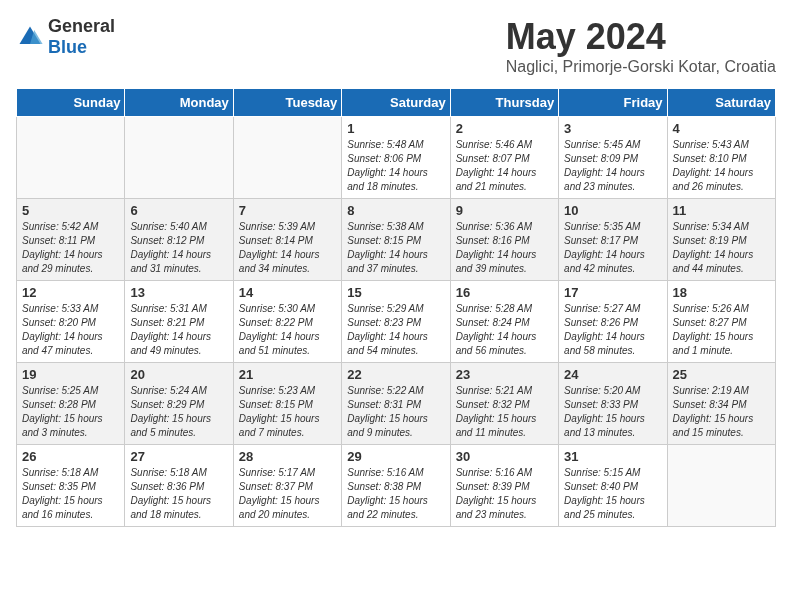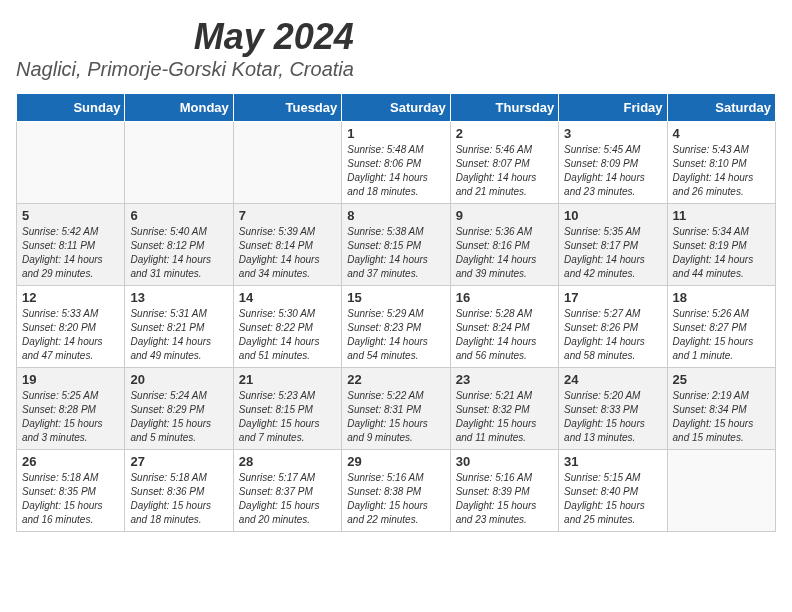--- a/index.html
+++ b/index.html
@@ -20,23 +20,23 @@
       display: flex;
       align-items: center;
       gap: 4px;
     }
     .logo-text-general { font-size: 18px; font-weight: bold; color: #333; }
     .logo-text-blue { font-size: 18px; font-weight: bold; color: #1a6bb5; }
     .logo-icon {
       width: 28px;
       height: 28px;
     }
-    .title-block { text-align: right; font-style: italic; }
+    .title-block { text-align: left; }
     .main-title { font-size: 36px; font-weight: bold; color: #333; }
-    .sub-title { font-size: 20px; color: #555; }
+    .sub-title { font-size: 16px; color: #555; }
     .calendar { width: 100%; border-collapse: collapse; }
     .calendar th {
       background: #1a6bb5;
       color: #fff;
       text-align: right;
       padding: 6px 4px;
       font-size: 13px;
       border: 1px solid #fff;
     }
     .calendar td {
@@ -50,20 +50,30 @@
     }
     .calendar td.empty { background: #f9f9f9; }
     .day-number { font-size: 13px; font-weight: bold; margin-bottom: 2px; }
     .day-info { font-size: 10px; line-height: 1.4; color: #333; font-style: italic; }
     .row-alt td { background: #f2f2f2; }
   </style>
 </head>
 <body>
 
 <div class="header">
+  <div class="logo">
+    <svg class="logo-icon" viewBox="0 0 40 40">
+      <polygon points="20,5 35,30 5,30" fill="#1a6bb5"></polygon>
+      <polygon points="26,10 38,30 20,30" fill="#4a9fd4" opacity="0.7"></polygon>
+    </svg>
+    <div>
+      <span class="logo-text-general">General</span><br>
+      <span class="logo-text-blue">Blue</span>
+    </div>
+  </div>
   <div class="title-block">
     <div class="main-title">May 2024</div>
     <div class="sub-title">Naglici, Primorje-Gorski Kotar, Croatia</div>
   </div>
 </div>
 
 <table class="calendar">
   <thead>
     <tr>
     <th>Sunday</th>

